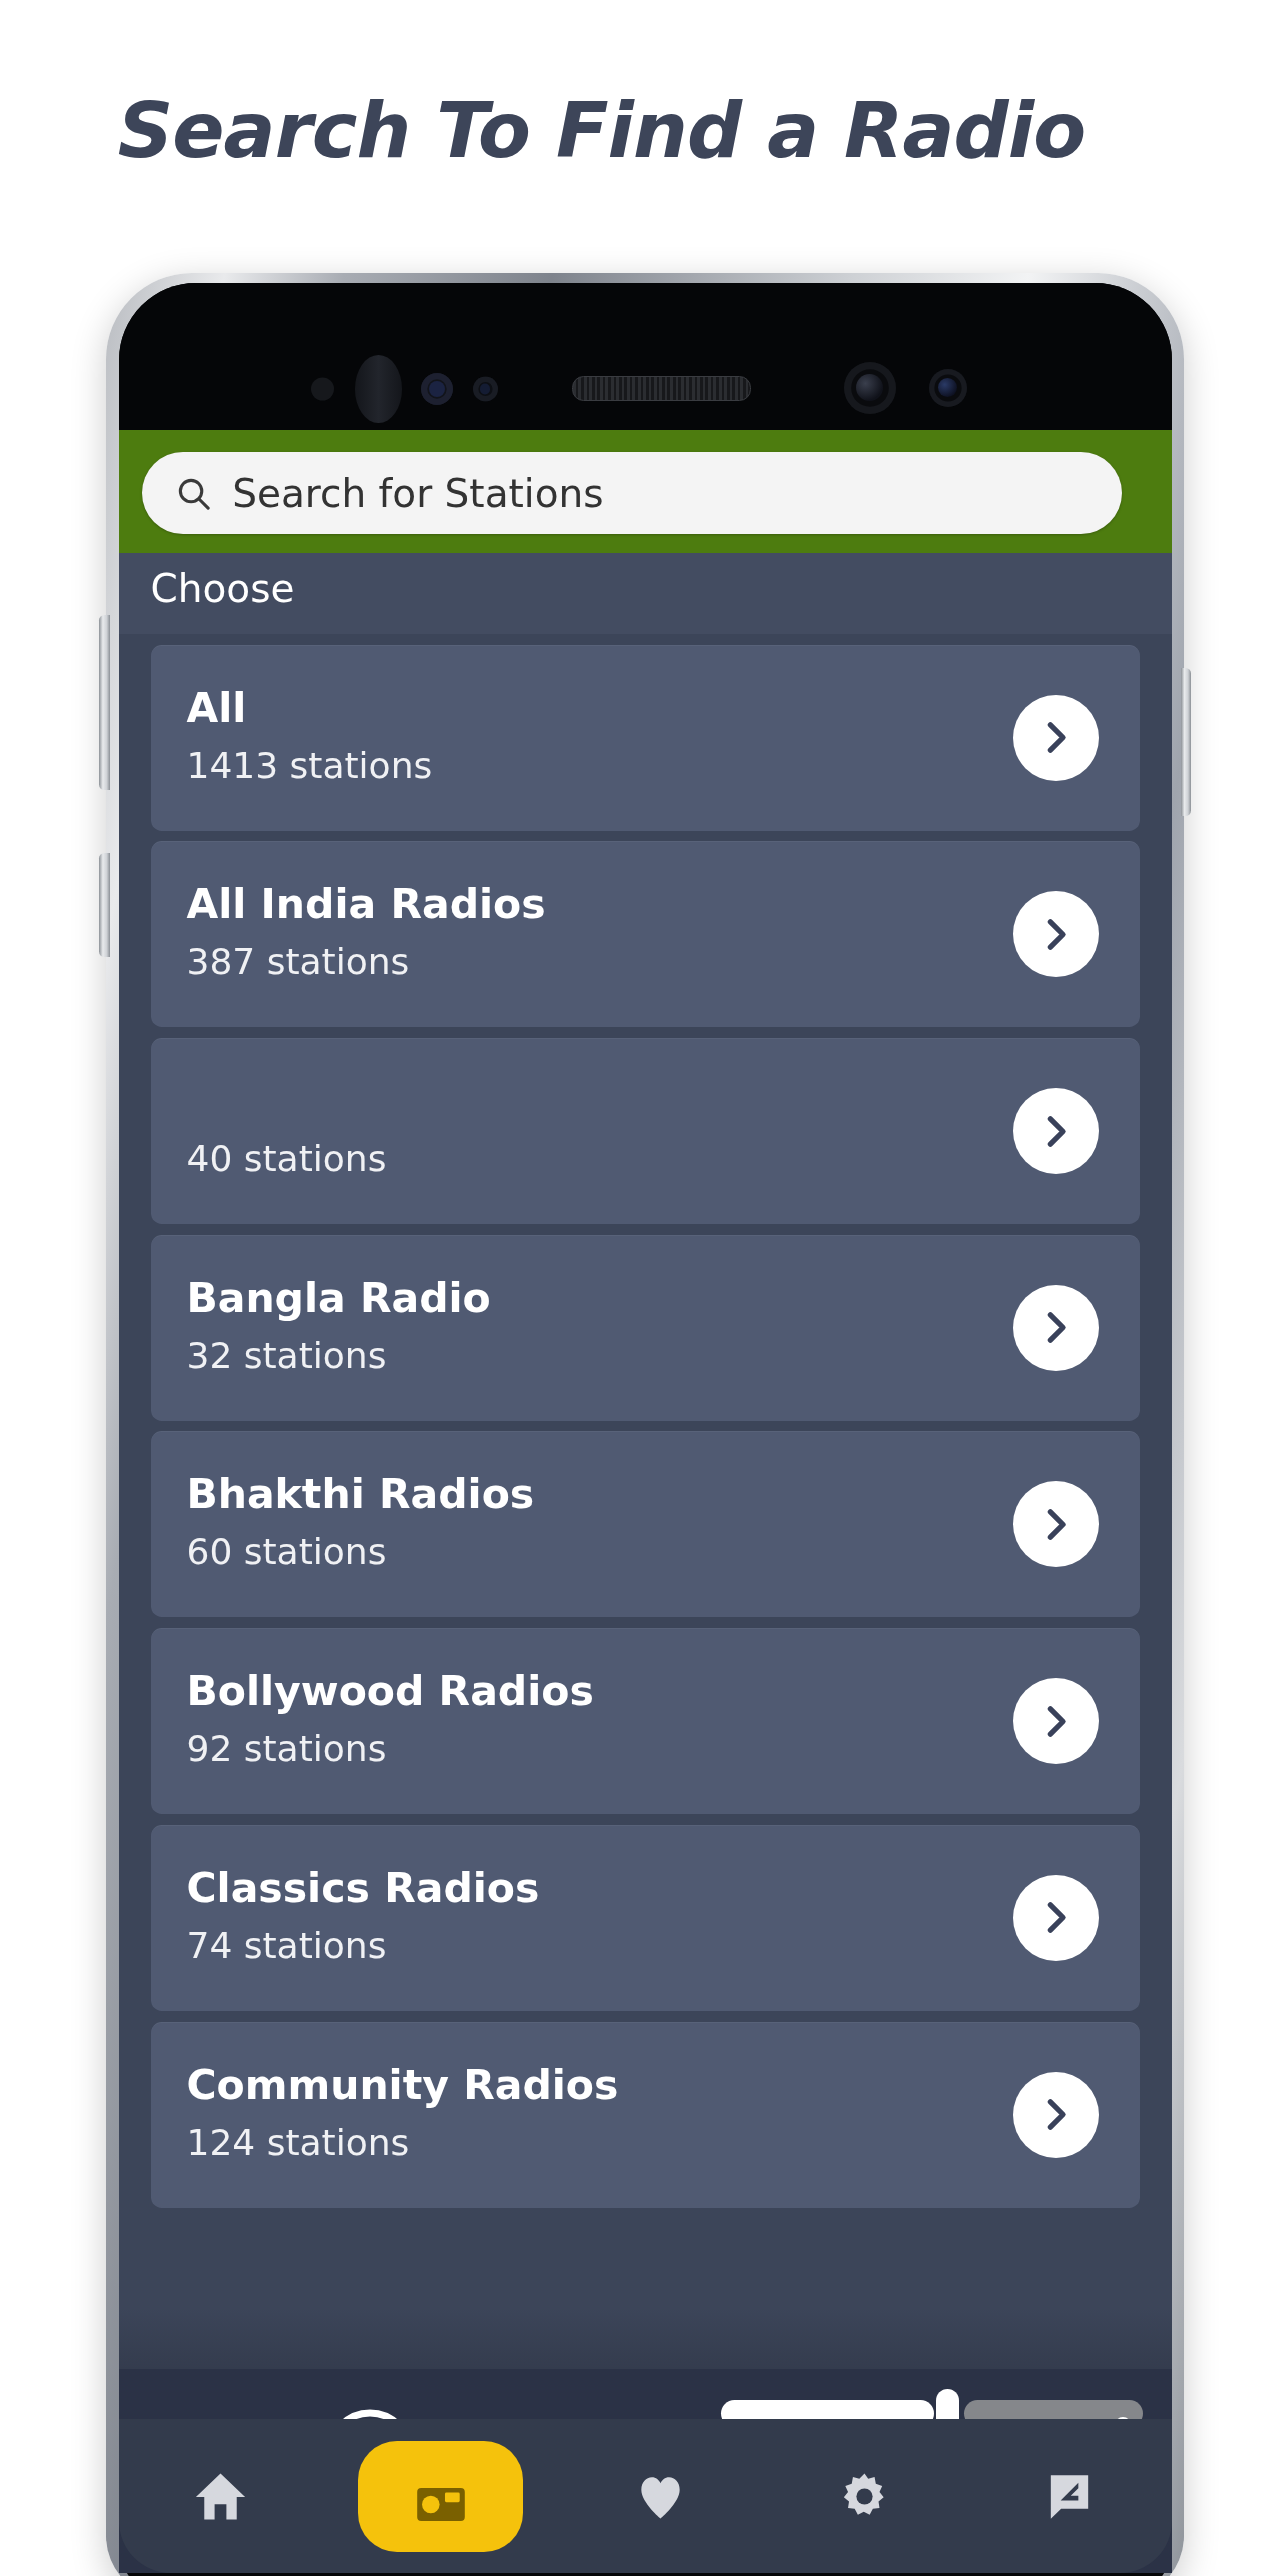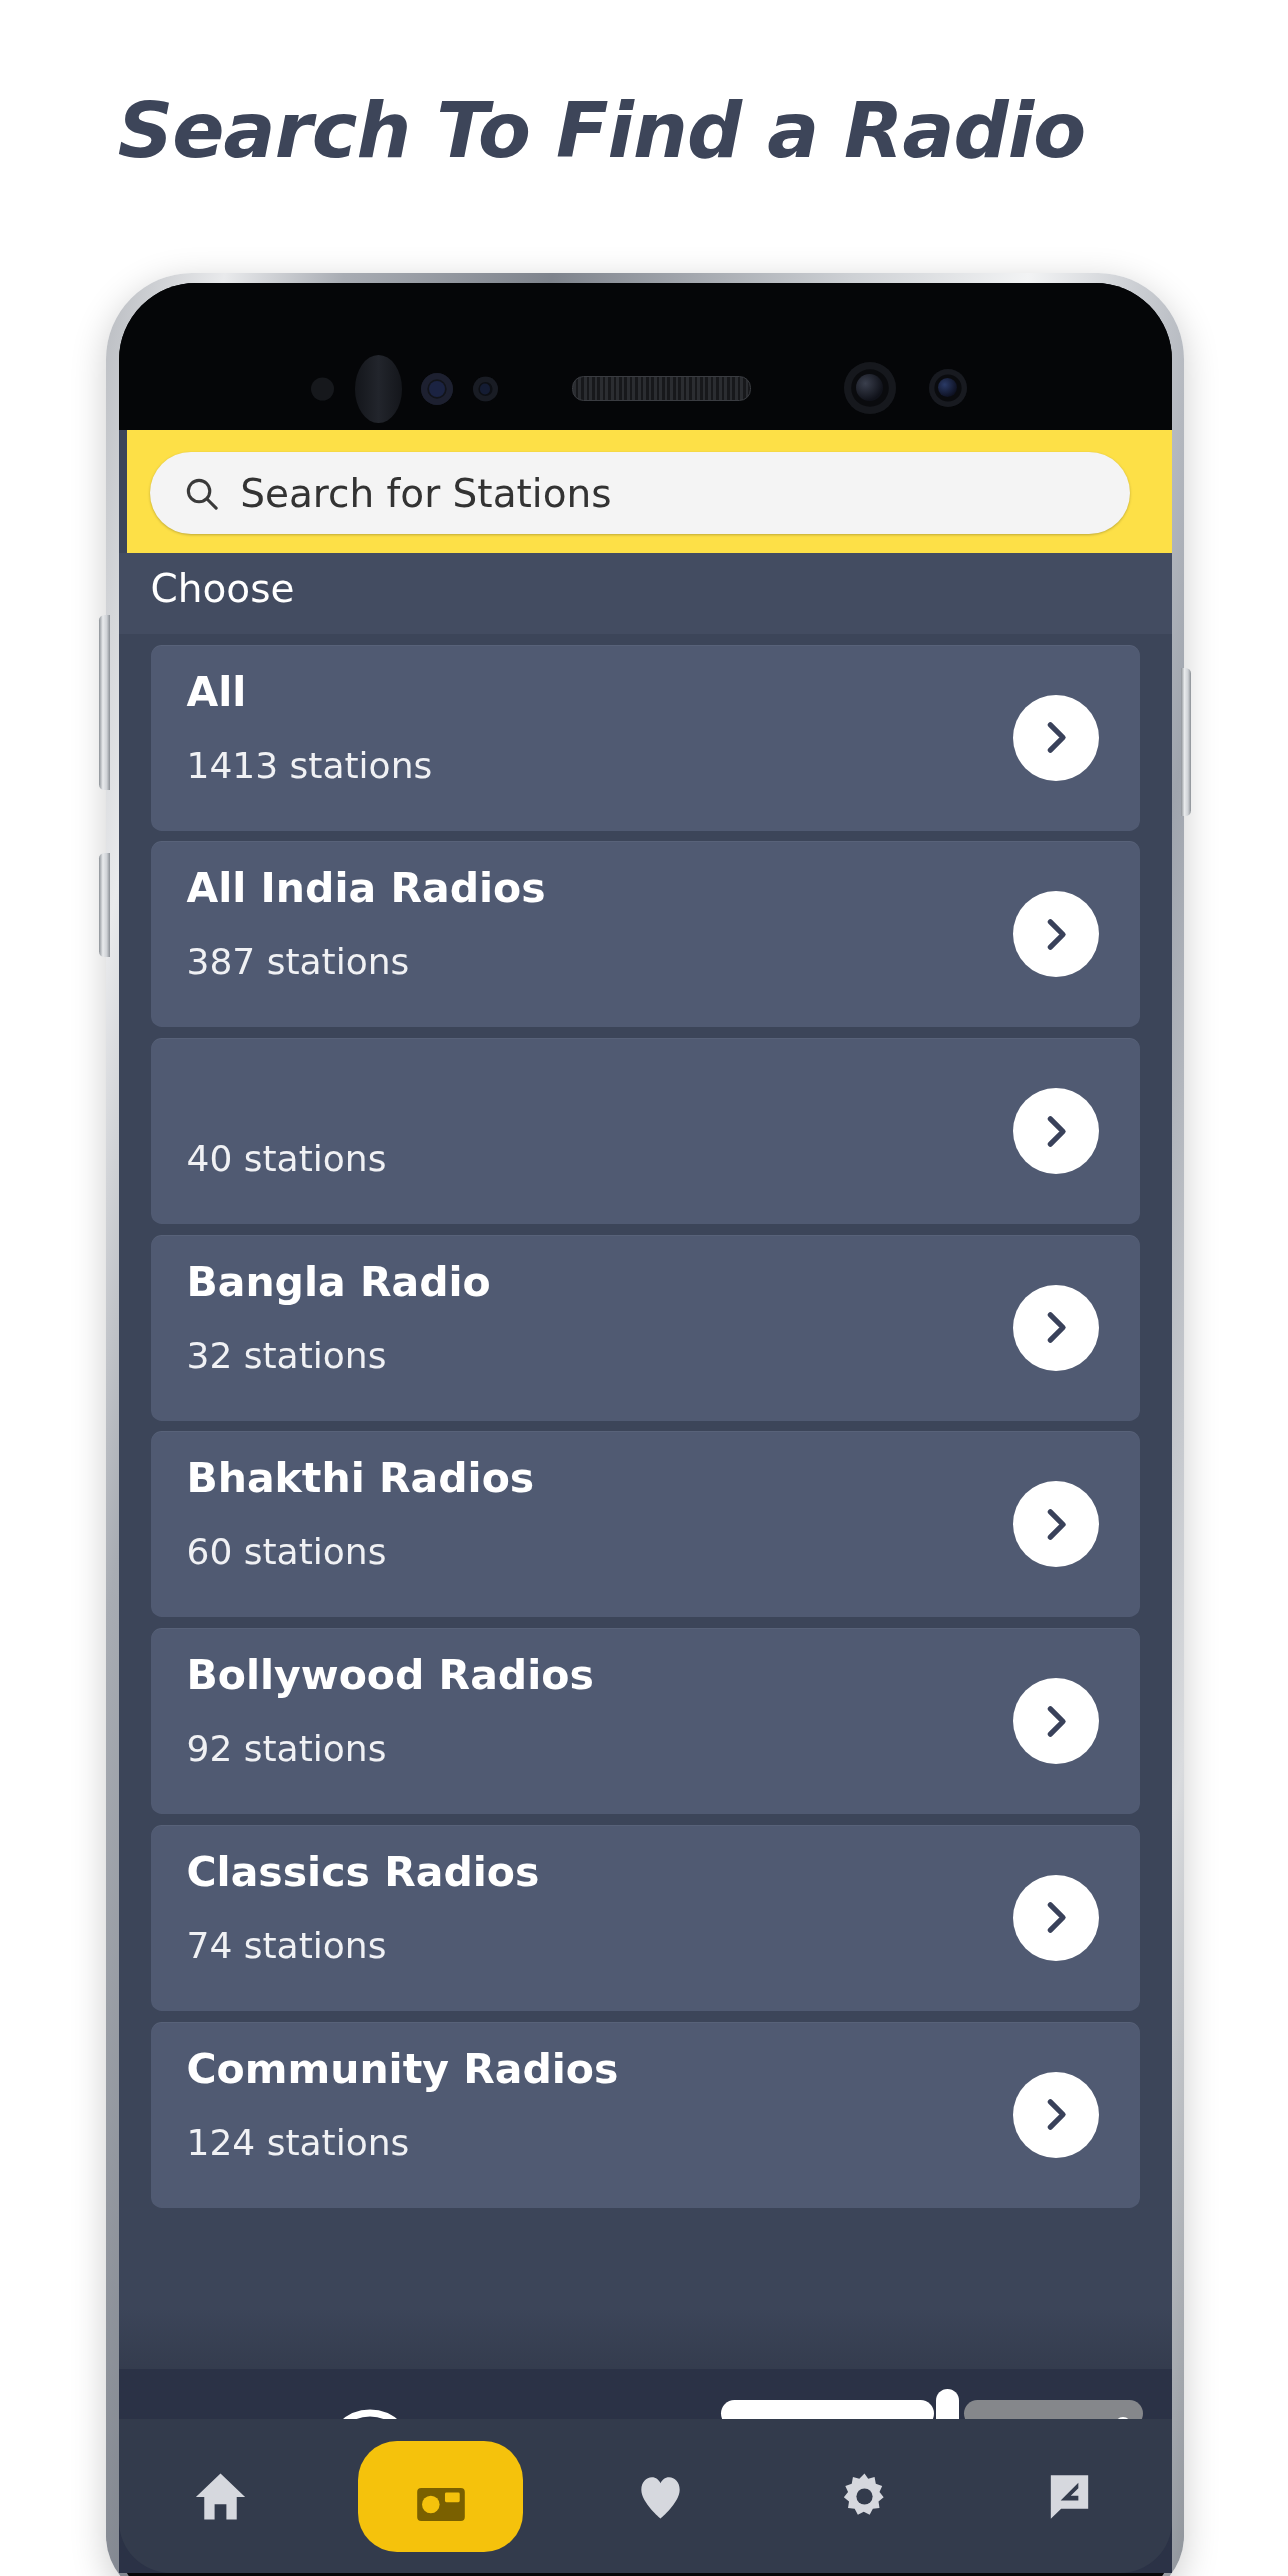--- a/index.html
+++ b/index.html
@@ -155,24 +155,24 @@
     top: 157px;
     width: 1053px;
     height: 2143px;
     background: #3c4559;
     overflow: hidden;
   }
 
   
   .searchbar-wrap {
     position: absolute;
-    left: 8px; top: 0;
+    left: 0; top: 0;
     width: 1053px;
     height: 123px;
-    background: #fde047;
+    background: #4d7c0f;
   }
   .searchbar {
     position: absolute;
     left: 23px;
     top: 22.4px;
     width: 980px;
     height: 82px;
     border-radius: 41px;
     background: #f4f4f4;
     box-shadow: 0 0.9px 2.7px rgba(0,0,0,0.25);
@@ -227,21 +227,21 @@
     position: relative;
     margin: 0 32px 10.7px 32px;
     height: 186px;
     border-radius: 10.7px;
     background: #505A72;
     box-shadow: 0 0.9px 0 rgba(255,255,255,0.05) inset;
   }
   .row-title {
     position: absolute;
     left: 36px;
-    top: 23px;
+    top: 39px;
     font-size: 41px;
     font-weight: 700;
     color: #ffffff;
     font-family: "DejaVu Sans", sans-serif;
     letter-spacing: 0px;
   }
   .row-sub {
     position: absolute;
     left: 36px;
     top: 100px;

